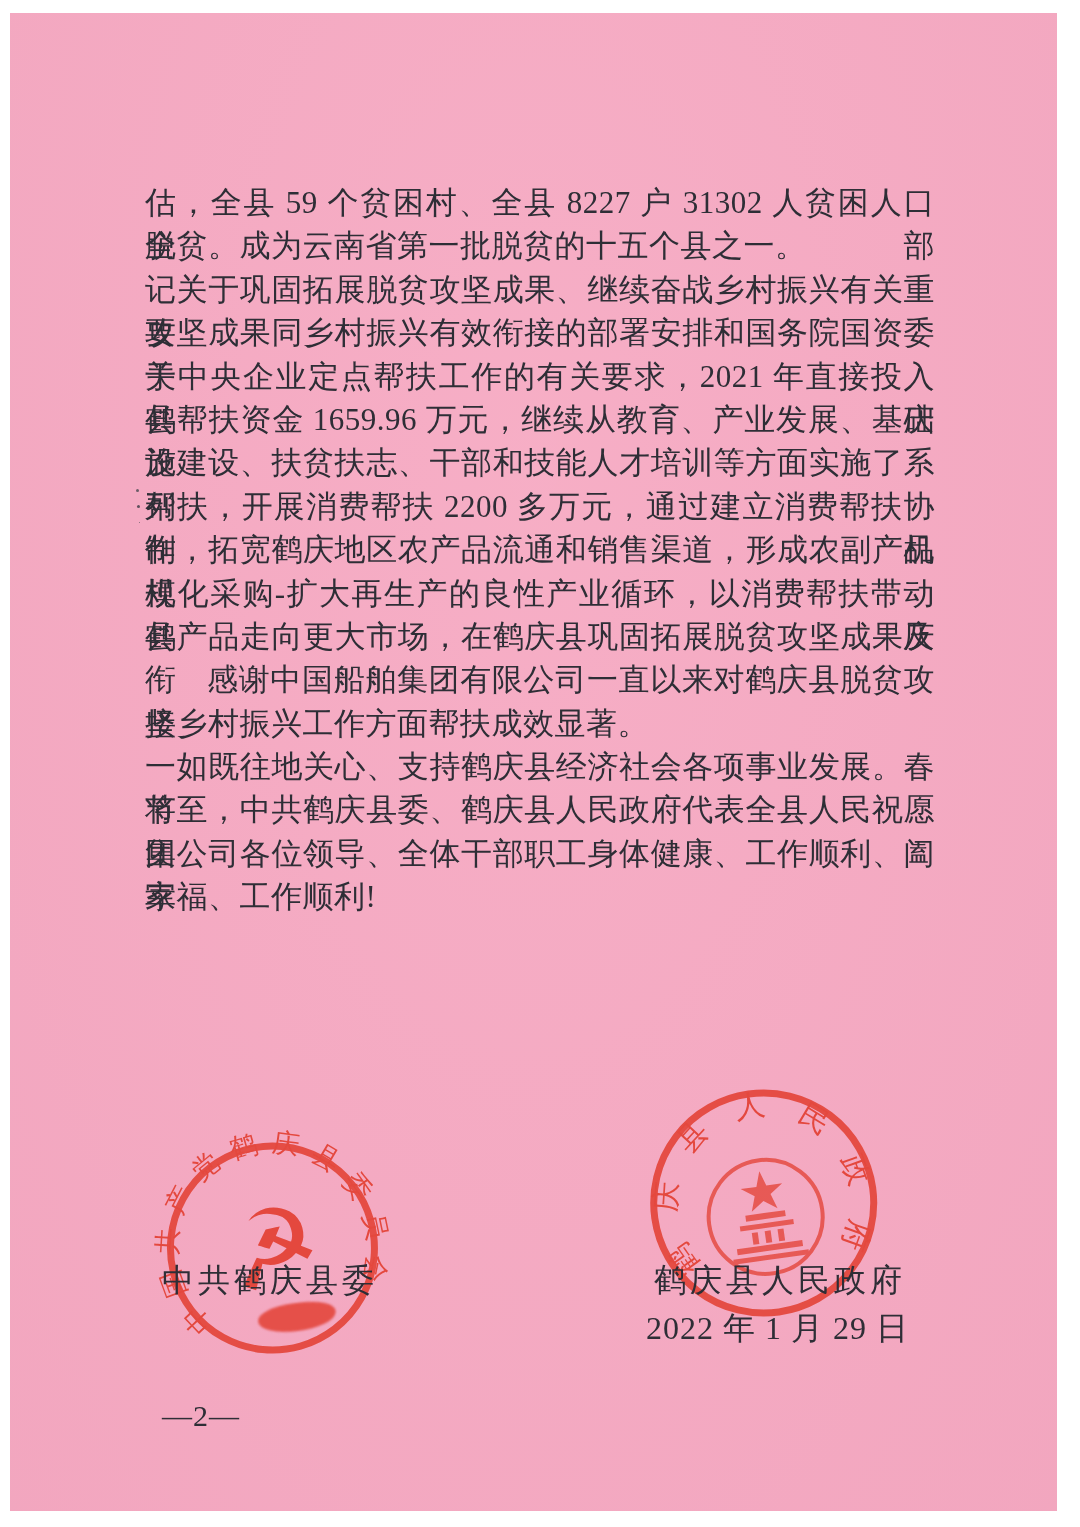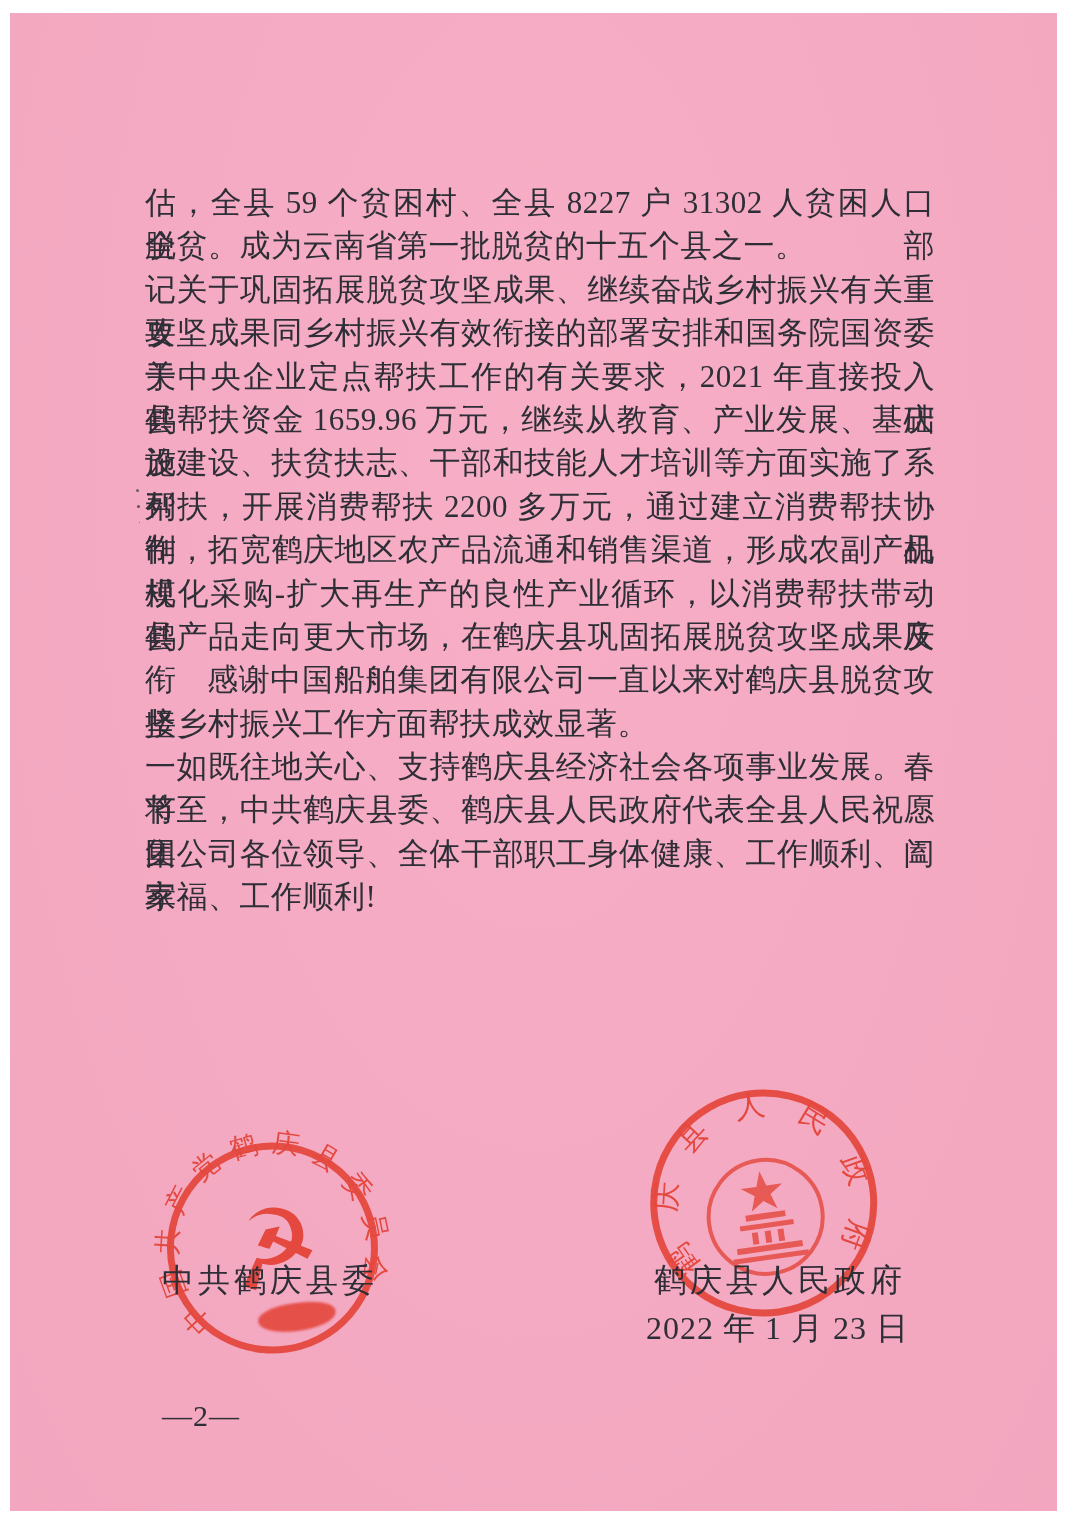--- a/index.html
+++ b/index.html
@@ -120,17 +120,17 @@
       </g>
     </svg>
   </div>
 
   <div class="smudge"></div>
 
   <div class="sig sig-left">中共鹤庆县委</div>
 
   <div class="sig sig-right">鹤庆县人民政府</div>
 
-  <div class="sig sig-date">2022 年 1 月 23 日</div>
+  <div class="sig sig-date">2022 年 1 月 29 日</div>
 
   <div class="page-number">—2—</div>
 
 </div>
 
 </body></html>

